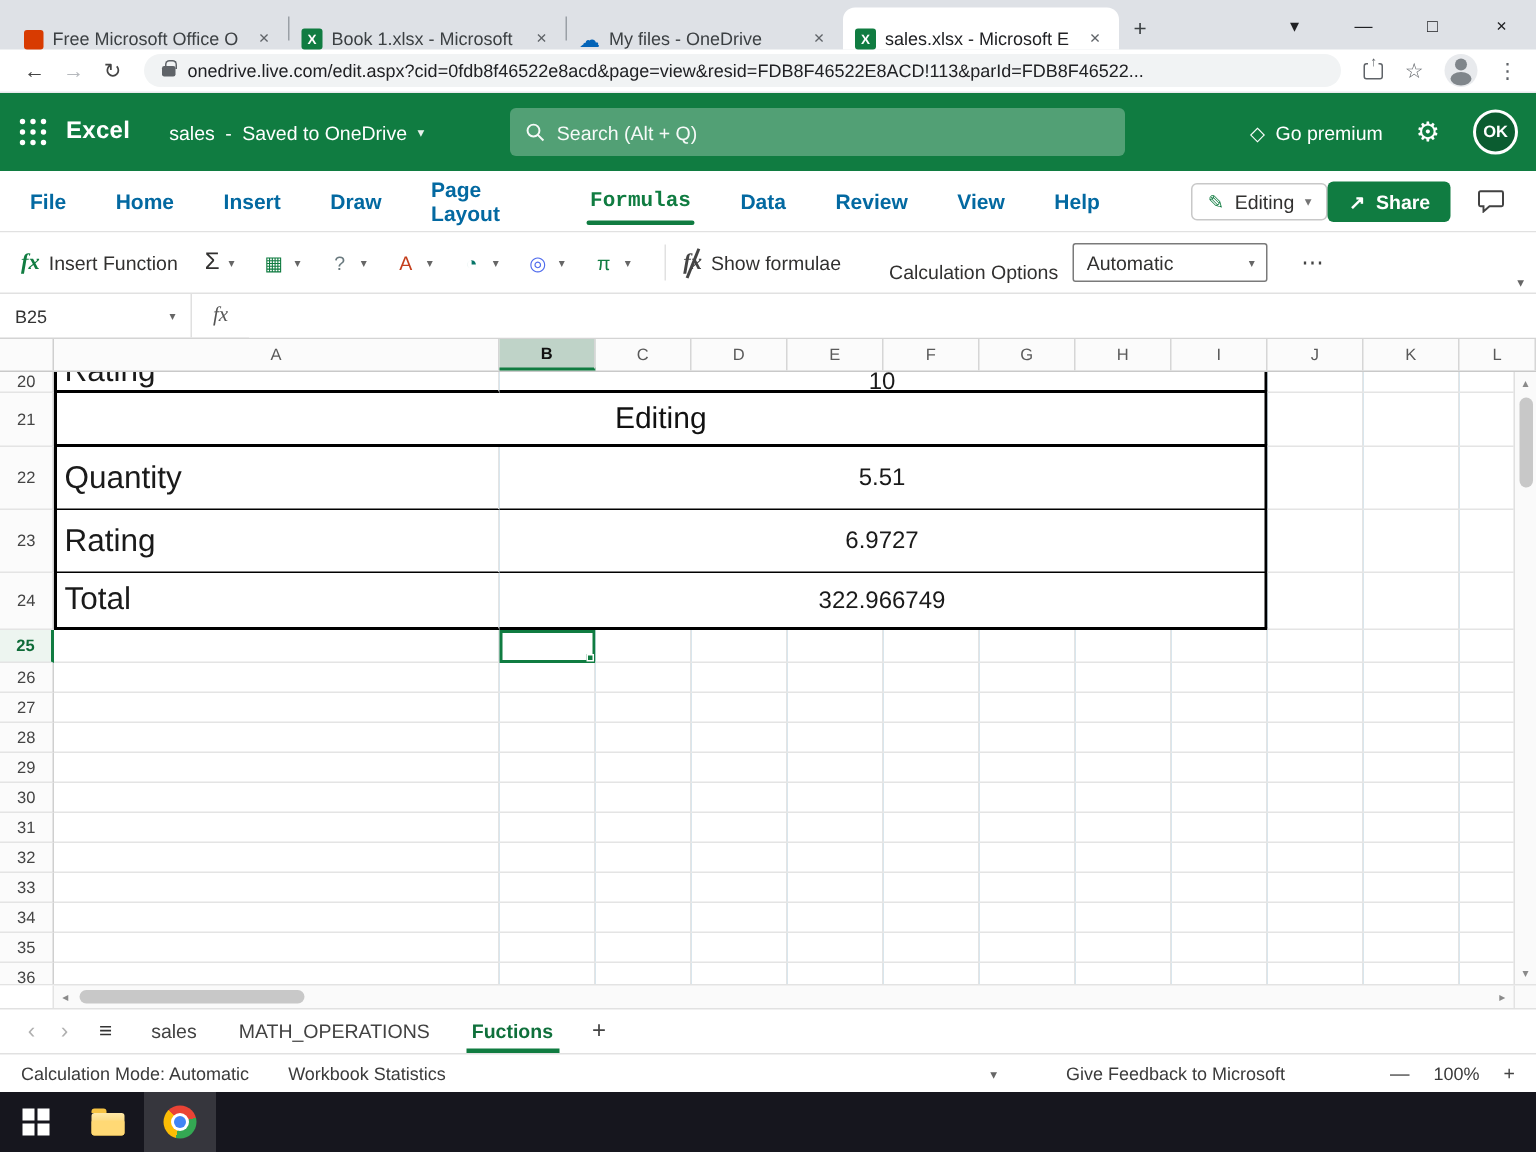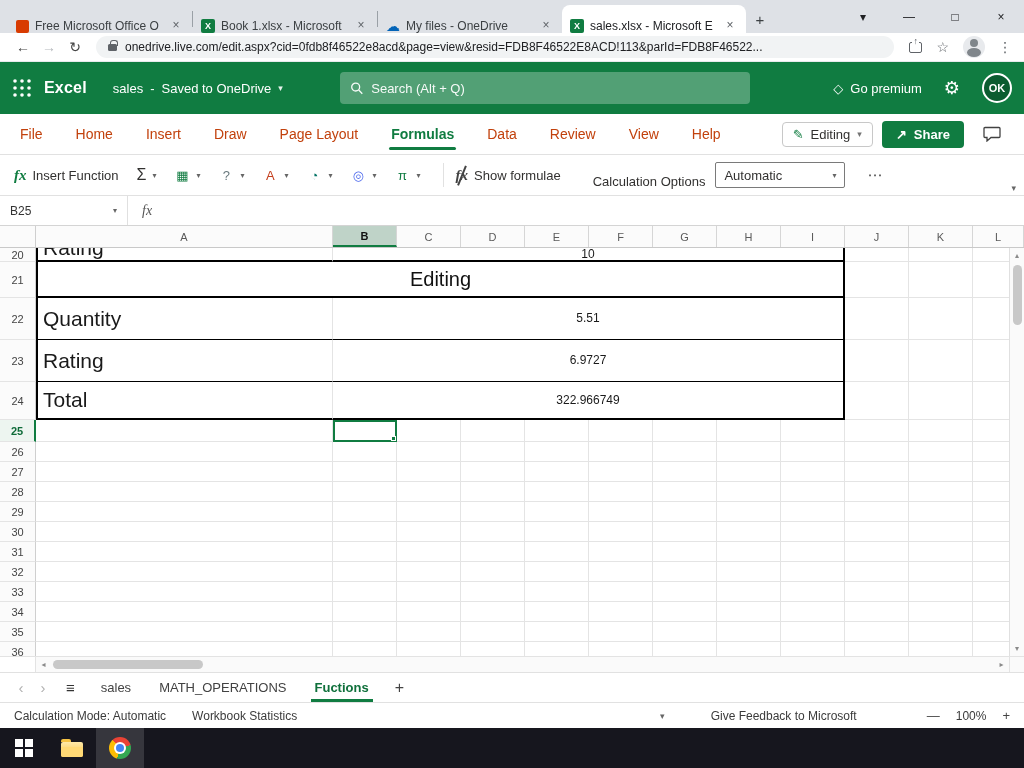--- a/index.html
+++ b/index.html
@@ -53,22 +53,22 @@
   .searchpill{position:absolute;left:340px;top:10px;width:410px;height:32px;background:rgba(255,255,255,.28);border-radius:4px;display:flex;align-items:center;padding:0 10px;gap:8px;}
   .searchpill input{background:transparent;border:none;outline:none;color:#fff;font-size:13px;width:100%;font-family:"Liberation Sans",sans-serif;}
   .searchpill input::placeholder{color:rgba(255,255,255,.95);}
   .hdr-right{margin-left:auto;display:flex;align-items:center;gap:22px;}
   .premium{display:flex;align-items:center;gap:7px;font-size:13px;}
   .gear{font-size:18px;}
   .avatar{width:30px;height:30px;border-radius:50%;border:2px solid #fff;background:#0B5C30;display:flex;align-items:center;justify-content:center;font-size:11px;font-weight:bold;}
 
   
   .menurow{height:41px;background:#fff;display:flex;align-items:center;padding:0 18px;border-bottom:1px solid #E1E1E1;position:relative;}
-  .mi{height:100%;display:flex;align-items:center;padding:0 2px;margin-right:29px;font-size:14px;color:#c2410c;position:relative;}
-  .mi.active{color:var(--excel-green);font-weight:600;}
+  .mi{height:100%;display:flex;align-items:center;padding:0 2px;margin-right:29px;font-size:14px;color:#0369a1;position:relative;font-weight:bold;}
+  .mi.active{color:var(--excel-green);font-weight:600;font-family:Liberation Mono, monospace;}
   .mi.active::after{content:"";position:absolute;left:0;right:0;bottom:4px;height:3px;background:var(--excel-green);border-radius:2px;}
   .editpill{display:flex;align-items:center;gap:7px;border:1px solid #C8C8C8;border-radius:4px;padding:4px 10px;font-size:13px;color:#323130;margin-left:30px;}
   .pencil{color:var(--excel-green);font-size:13px;}
   .sharebtn{margin-left:auto;background:var(--excel-green);color:#fff;border-radius:4px;padding:6px 14px;display:flex;align-items:center;gap:7px;font-size:13px;font-weight:600;}
   .commentbtn{margin-left:14px;width:28px;height:26px;display:flex;align-items:center;justify-content:center;}
 
   
   .ribbon{height:41px;background:#fff;display:flex;align-items:center;padding:0 14px;border-bottom:1px solid #E1E1E1;position:relative;font-size:13px;color:#323130;}
   .rib-item{display:flex;align-items:center;gap:6px;margin-right:18px;}
   .fxic{font-family:"Liberation Serif",serif;font-style:italic;font-weight:bold;color:var(--excel-green);font-size:15px;}
@@ -117,21 +117,21 @@
   .gut{width:36px;flex:none;display:flex;align-items:center;justify-content:center;font-size:11px;color:#444;
        background:#FBFBFB;border-right:1px solid #CFCFCF;border-bottom:1px solid var(--grid-line);}
   .gsel{font-weight:bold;color:#0E6B38;border-right:2px solid var(--excel-green);background:#EDF5F0;}
   .cell{background:#fff;border-right:1px solid var(--grid-line);border-bottom:1px solid var(--grid-line);position:relative;}
   .b-left{border-left:2px solid var(--table-border);}
   .b-right{border-right:2px solid var(--table-border);}
   .b-b2{border-bottom:2px solid var(--table-border);}
   .b-b1{border-bottom:1px solid var(--table-border);}
   .biglabel{font-size:21px;color:#1a1a1a;padding-left:5px;line-height:26px;white-space:nowrap;}
   .shift-up{display:block;margin-top:-13px;}
-  .val{font-size:12px;color:#1a1a1a;line-height:13px;}
+  .val{font-size:16px;color:#1a1a1a;line-height:13px;}
   .vcenter{display:flex;align-items:center;justify-content:center;}
   .vtop{display:flex;align-items:flex-start;justify-content:center;}
   .lcell{display:flex;align-items:center;}
   .avgcell{display:flex;align-items:center;justify-content:center;font-size:20px;color:#111;}
   .active-cell{border:2px solid var(--excel-green) !important;position:relative;}
   .fill-handle{position:absolute;right:-1px;bottom:-1px;width:5px;height:5px;background:var(--excel-green);border:1px solid #fff;}
 
   
   .vscroll{position:absolute;right:0;top:0;bottom:0;width:15px;background:#FAFAFA;border-left:1px solid #E0E0E0;display:flex;flex-direction:column;align-items:center;}
   .varrow{height:15px;width:100%;display:flex;align-items:center;justify-content:center;font-size:8px;color:#8A8A8A;flex:none;}

